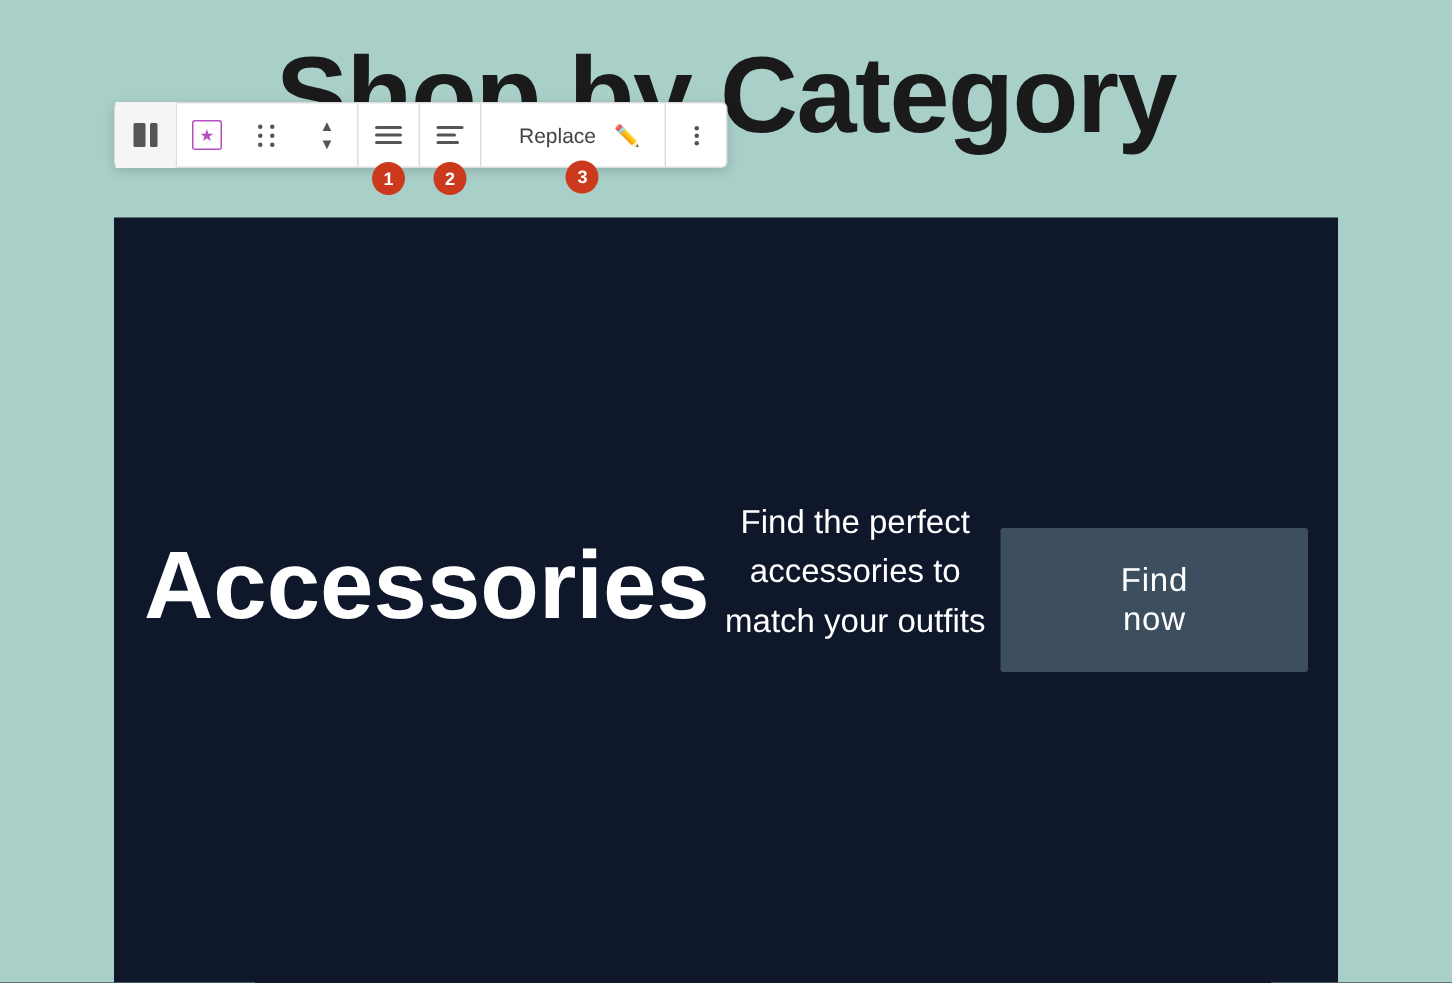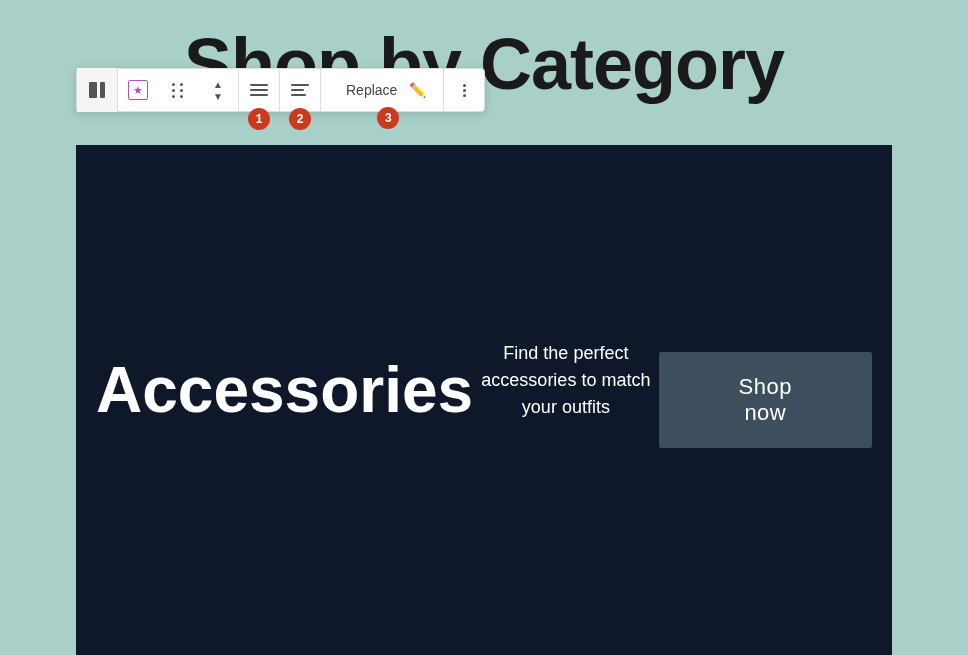--- a/index.html
+++ b/index.html
@@ -207,21 +207,21 @@
 
     .category-title {
       font-size: 64px;
       font-weight: 700;
       color: #ffffff;
       text-align: center;
       margin-bottom: 20px;
     }
 
     .category-desc {
-      font-size: 18px;
+      font-size: 22px;
       font-weight: 400;
       color: #ffffff;
       text-align: center;
       max-width: 480px;
       line-height: 1.5;
       margin-bottom: 40px;
     }
 
     .shop-now-btn {
       background: #3d4f5e;
@@ -313,14 +313,14 @@
           <span></span>
       </div>
     </button>
   </div>
 
 </div>
 
 <div class="content-block">
   <h2 class="category-title">Accessories</h2>
   <p class="category-desc">Find the perfect accessories to match your outfits</p>
-  <button class="shop-now-btn">Shop now</button>
+  <button class="shop-now-btn">Find now</button>
 </div>
 
 </body></html>

